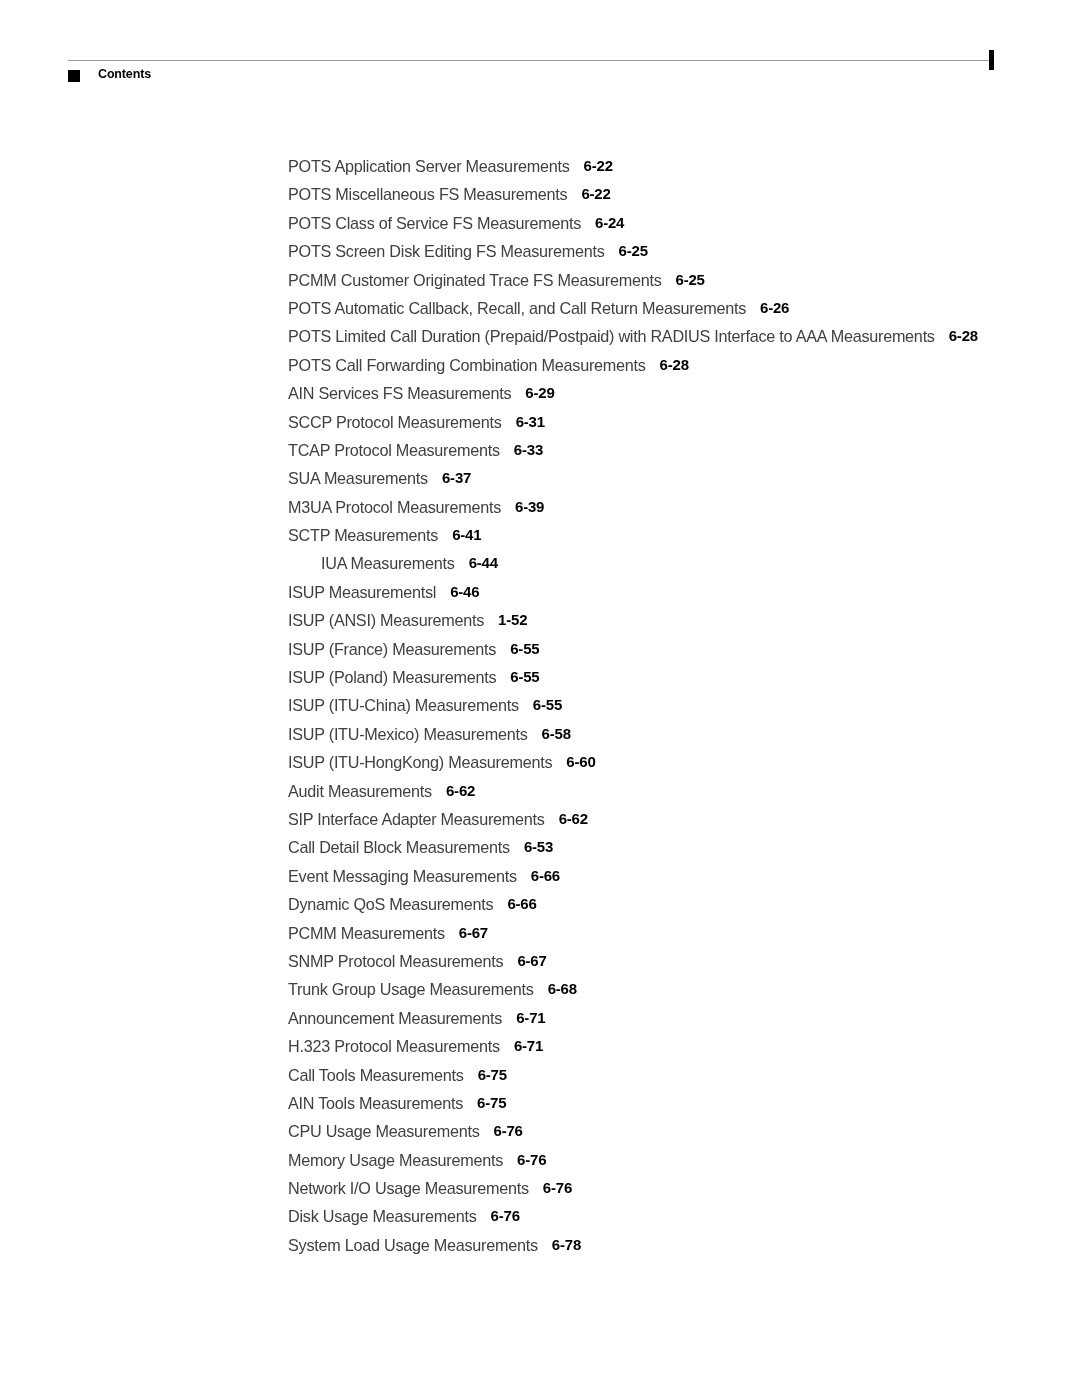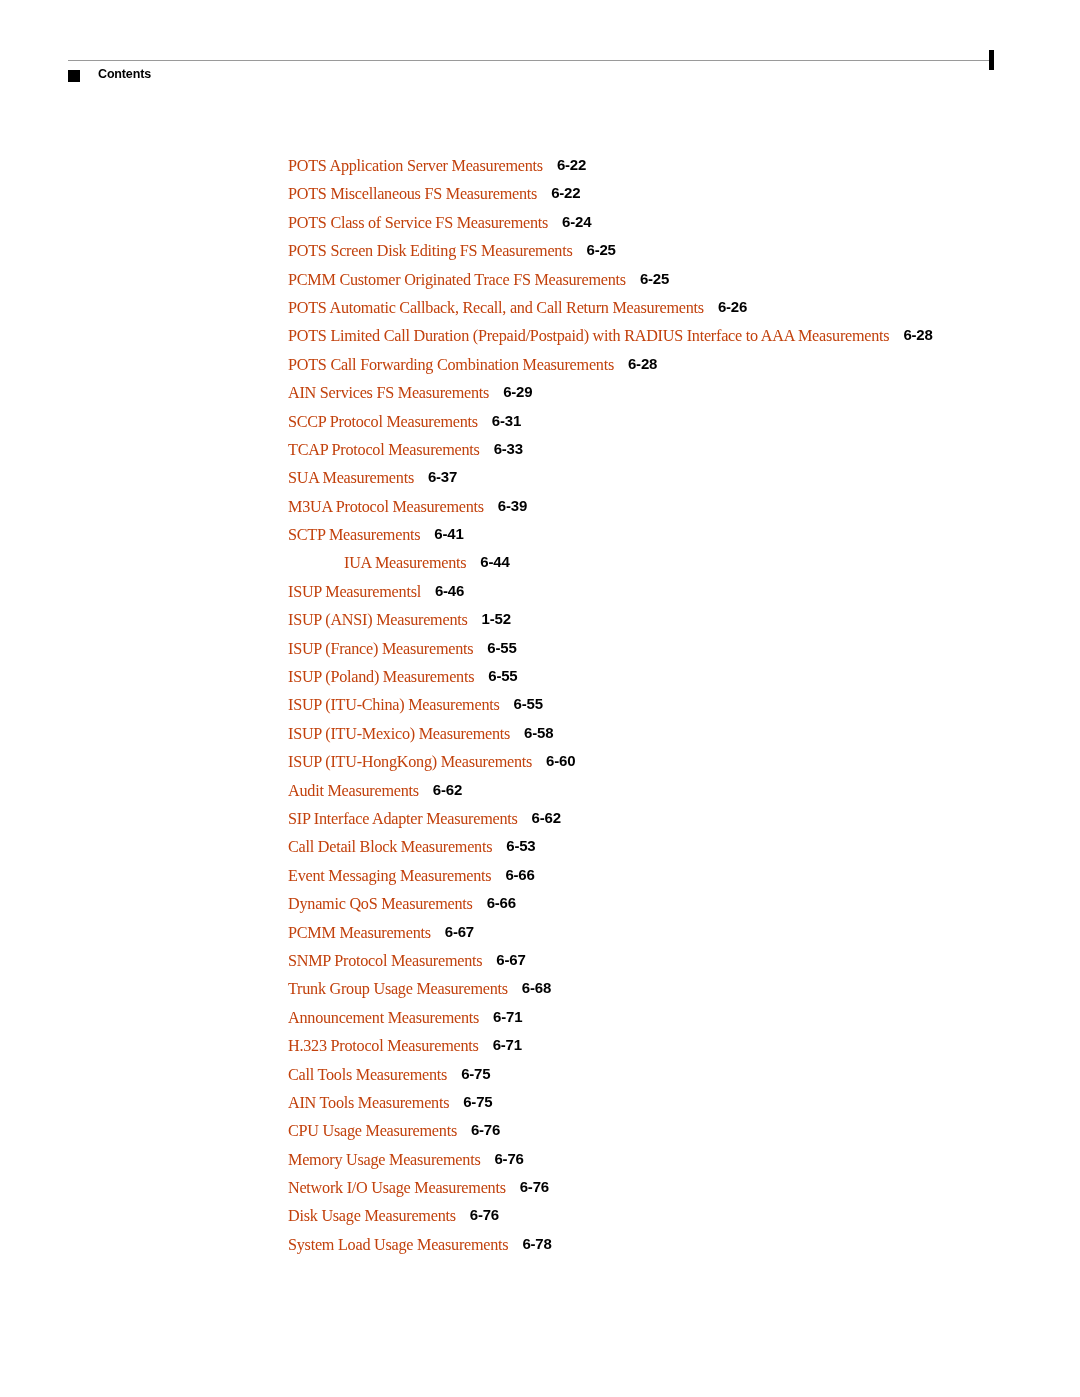--- a/index.html
+++ b/index.html
@@ -78,27 +78,26 @@
   .toc-entry {
     position: relative;
     height: 28.4px;
     line-height: 28.4px;
     white-space: nowrap;
     padding-left: 288px;
     font-size: 0px; 
   }
   .toc-entry.indent-1 {
     padding-left: 321px;
-    margin-left: 23px;
   }
   .toc-title {
     display: inline-block;
     font-size: 16.2px;
-    color: #c2410c;
-    font-family: Liberation Serif, serif;
+    color: #404040;
+    font-family: Liberation Sans, sans-serif;
     letter-spacing: -0.25px;
     vertical-align: baseline;
     text-align: right;
   }
   .toc-page {
     display: inline-block;
     font-size: 15px;
     font-weight: bold;
     color: #000000;
     font-family: "Liberation Sans", sans-serif;

